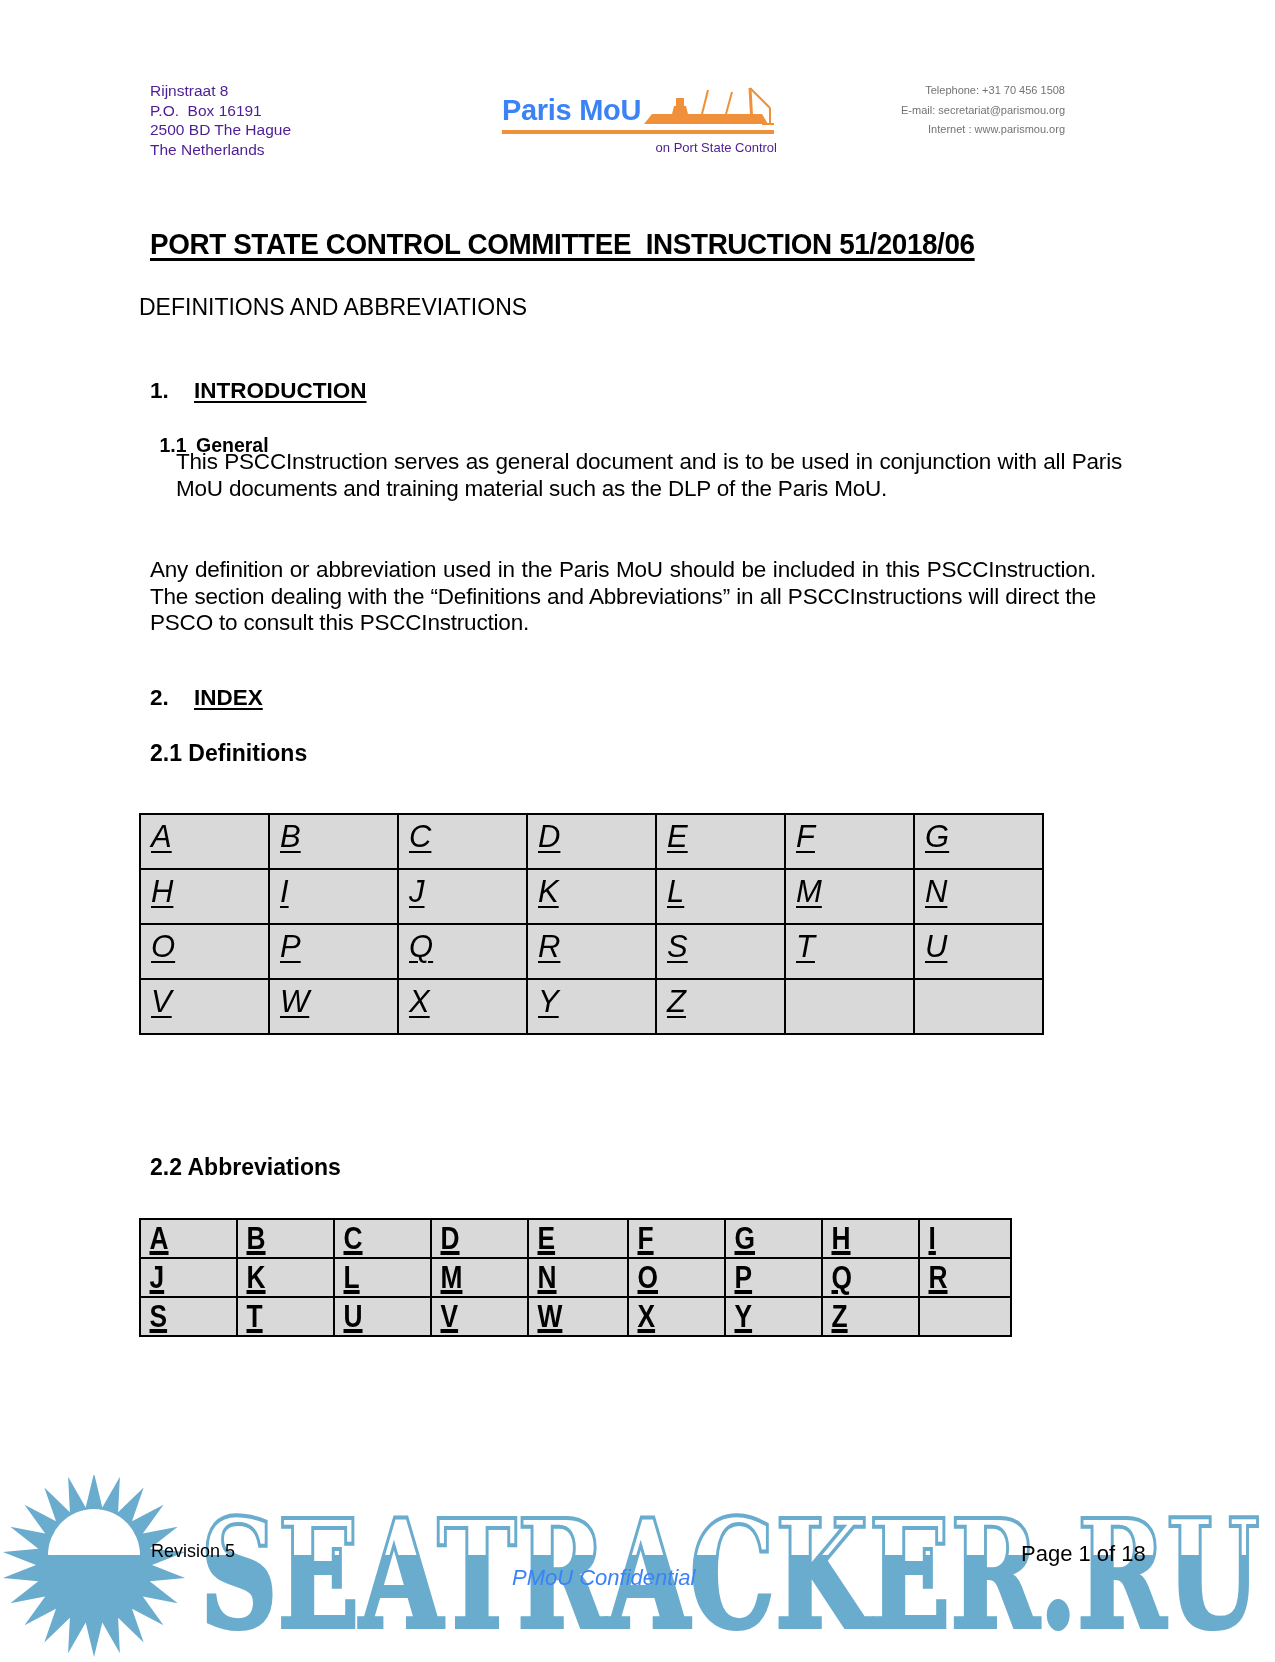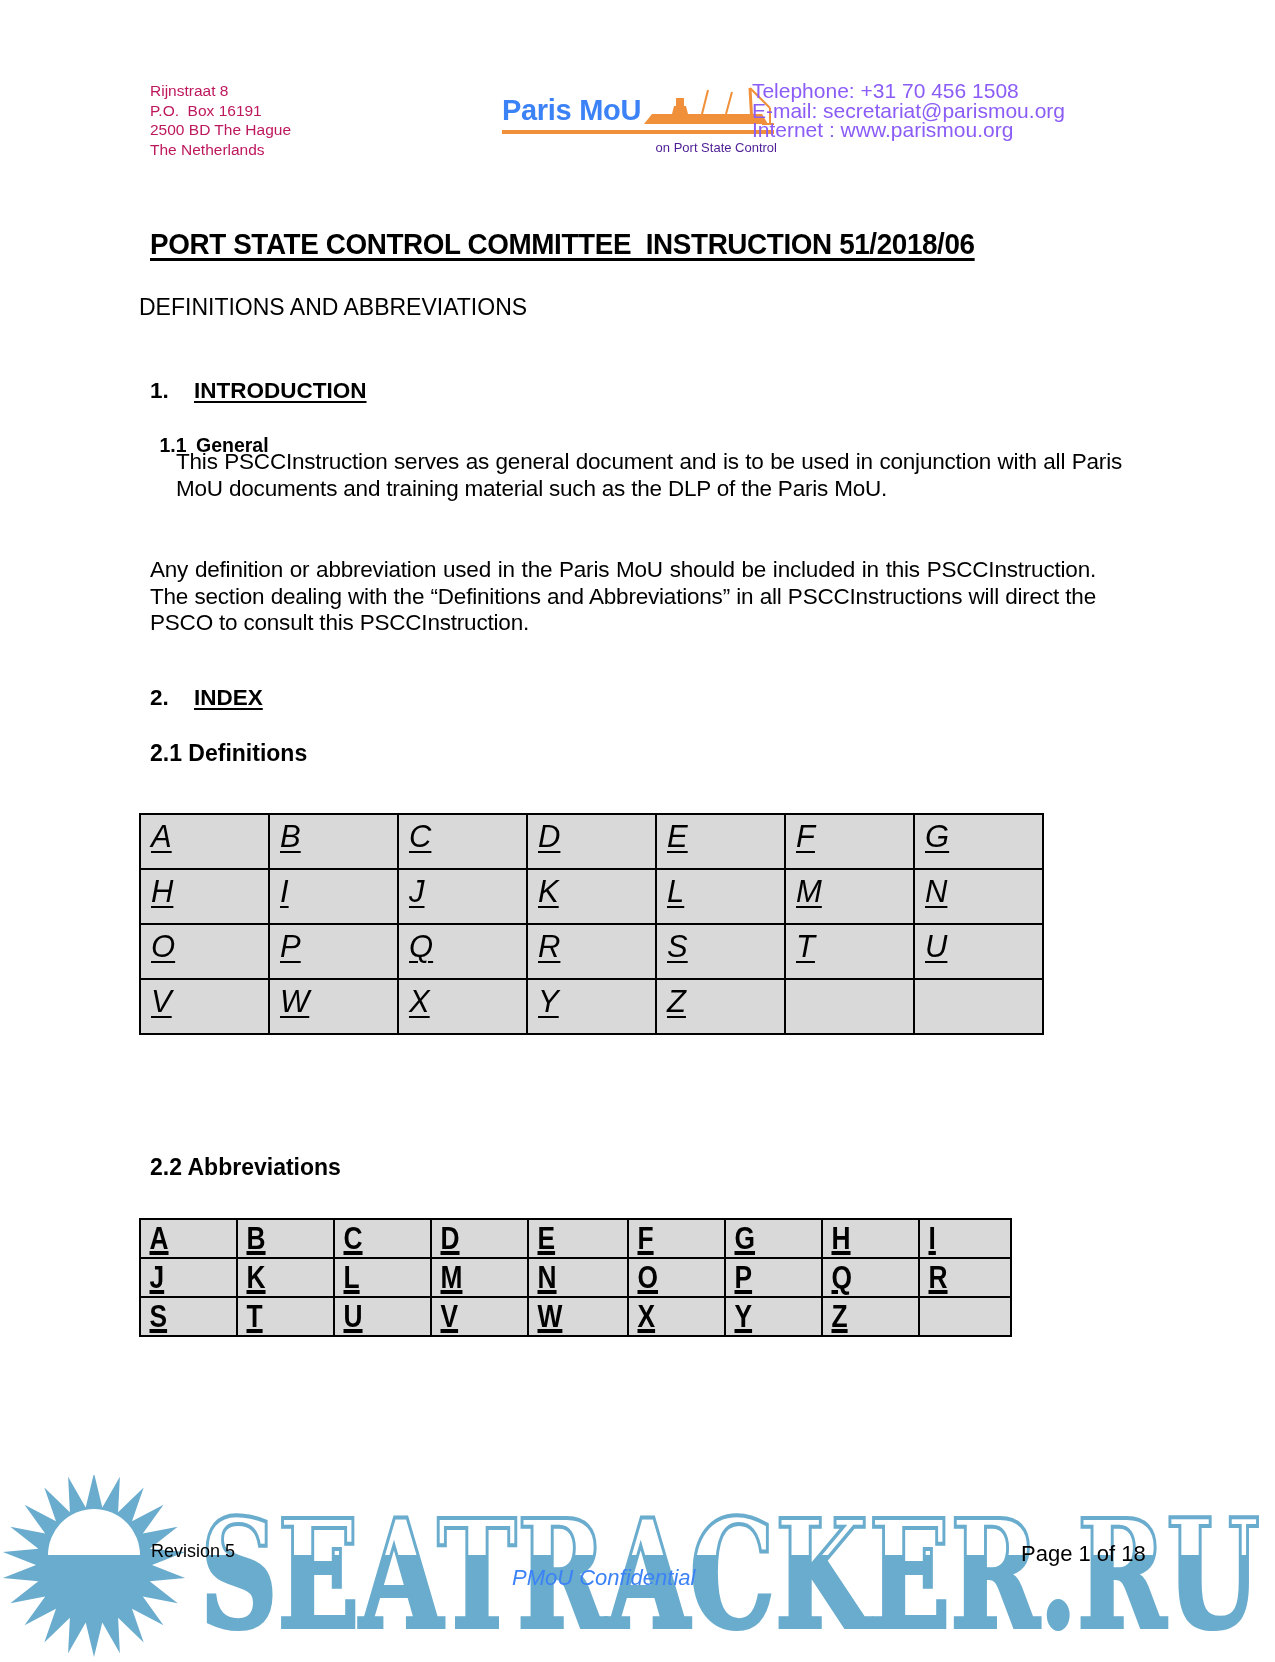--- a/index.html
+++ b/index.html
@@ -3,22 +3,22 @@
   <meta charset="utf-8">
   <style>
     html, body { margin: 0; padding: 0; background: #ffffff; }
     body {
       width: 1275px; height: 1662px; position: relative; overflow: hidden;
       font-family: "Liberation Sans", sans-serif; color: #000;
     }
     .abs { position: absolute; }
 
     
-    .addr { left: 150px; top: 81px; font-size: 15.5px; line-height: 19.5px; color: #be185d; }
-    .contact { right: 210px; top: 81px; font-size: 21px; line-height: 19.5px; color: #8b5cf6; text-align: left; }
+    .addr { left: 150px; top: 81px; font-size: 15.5px; line-height: 19.5px; color: #4c1d95; }
+    .contact { right: 210px; top: 81px; font-size: 11px; line-height: 19.5px; color: #737373; text-align: right; }
     .logo { left: 502px; top: 94px; width: 275px; height: 66px; }
     .logo-name { position: absolute; left: 0; top: 0; font-size: 29px; font-weight: bold; color: #3b82f6; letter-spacing: -0.3px; }
     .logo-bar { position: absolute; left: 0; top: 36px; width: 272px; height: 4px; background: #f0903a; }
     .logo-tag { position: absolute; right: 0; top: 46px; font-size: 13px; color: #4c1d95; }
     .logo-ship { position: absolute; left: 140px; top: -10px; width: 135px; height: 50px; }
 
     .title { left: 150px; top: 228px; font-size: 29px; font-weight: bold; text-decoration: underline; text-decoration-thickness: 3px; text-underline-offset: 4px; letter-spacing: -0.4px; white-space: nowrap; transform: scaleX(0.96); transform-origin: left; }
     .subtitle { left: 139px; top: 294px; font-size: 23px; font-weight: normal; letter-spacing: 0px; }
 
     .h1 { font-size: 22.5px; font-weight: bold; }

